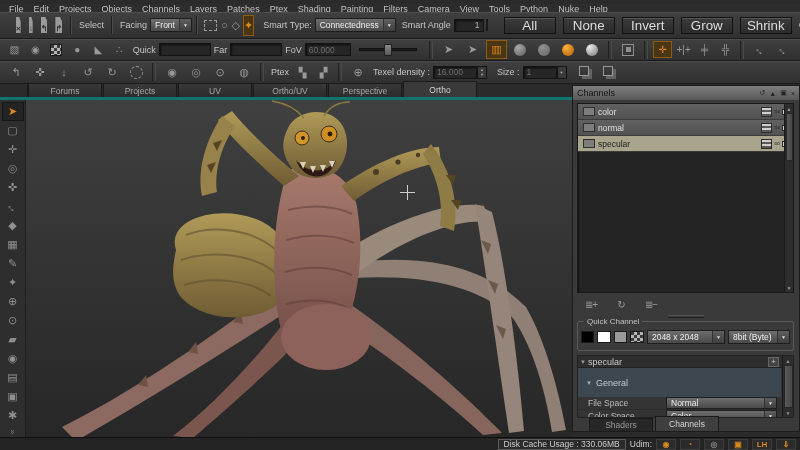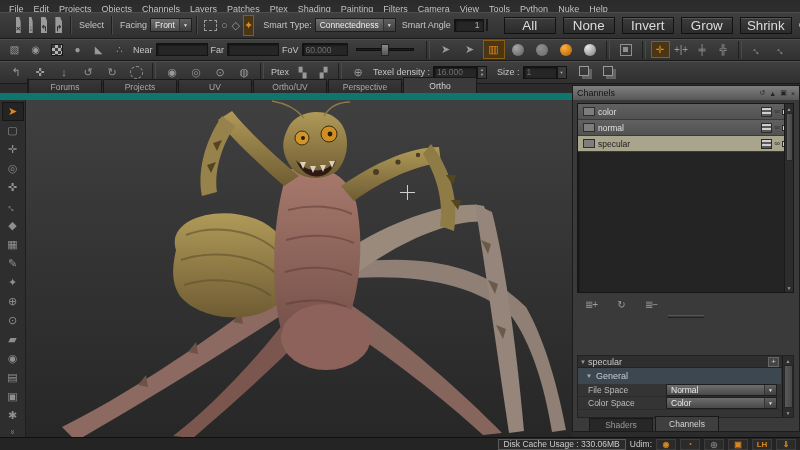--- a/index.html
+++ b/index.html
@@ -48,21 +48,21 @@
   .sph.flat { background:radial-gradient(circle at 35% 30%,#8f8f8f,#6a6a6a); }
   .sph.orange { background:radial-gradient(circle at 35% 30%,#ffb13d,#a95b06); }
   .sph.lit { background:radial-gradient(circle at 30% 25%,#eaeaea,#787878); }
   .frame-ic { width:12px; height:12px; border:1px solid #8f8f8f; display:flex; align-items:center; justify-content:center; }
   .frame-ic i { width:5px; height:5px; background:#8f8f8f; }
   .dashcirc { width:13px; height:13px; border:1px dashed #9a9a9a; border-radius:50%; }
   .layers-ic { width:10px; height:10px; border:1px solid #9a9a9a; box-shadow:3px 3px 0 #636363; margin:0 6px 3px 2px; }
   .spin { display:flex; flex-direction:column; justify-content:center; width:10px; height:13px;
     background:#3a3a3a; border:1px solid #141414; color:#aaa; font-size:4px; align-items:center; line-height:5px; }
   
-  #tabbar { left:0; top:84px; width:572px; height:16px; background:#2b2b2b; border-bottom:7px solid #0f766e;
+  #tabbar { left:0; top:84px; width:572px; height:16px; background:#2b2b2b; border-bottom:3px solid #0f766e;
     display:flex; align-items:flex-end; }
   #tabbar .spacer { width:28px; height:15px; border-right:1px solid #1c1c1c; }
   .tab { width:74px; height:14px; background:linear-gradient(#383838,#2c2c2c); border:1px solid #191919;
     border-bottom:none; display:flex; align-items:center; justify-content:center; color:#a8a8a8;
     font-size:8.5px; margin-right:1px; }
   .tab.active { background:#3a3a3a; color:#d2d2d2; height:16px; }
   
   #lefttools { left:0; top:100px; width:26px; height:337px; background:#2e2e2e; border-right:1px solid #1f1f1f;
     display:flex; flex-direction:column; align-items:center; padding-top:2px; }
   .tool { width:22px; height:19px; display:flex; align-items:center; justify-content:center;
@@ -113,21 +113,21 @@
   .sw-checker { background:repeating-conic-gradient(#b5b5b5 0 25%,#3c3c3c 0 50%) 0 0/6px 6px; }
   
   #props { position:absolute; left:4px; right:5px; top:269px; height:63px; background:#343434;
     border:1px solid #222; overflow:hidden; }
   #props-header { height:12px; background:#2e2e2e; display:flex; align-items:center; padding:0 2px;
     color:#c8c8c8; border-bottom:1px solid #222; }
   #props-header .tri { font-size:6px; margin-right:2px; color:#9a9a9a; }
   #props-header .sp { flex:1; }
   #props-header .plus { width:11px; height:10px; border:1px solid #666; background:#454545; color:#ccc;
     display:flex; align-items:center; justify-content:center; font-size:8px; margin-right:12px; }
-  #grouprow { height:16px; background:#3d4750; display:flex; align-items:center; padding-left:8px;
+  #grouprow { height:29px; background:#3d4750; display:flex; align-items:center; padding-left:8px;
     color:#c3cad1; margin-right:12px; }
   #grouprow .tri { font-size:6px; margin-right:4px; color:#9fb0bd; }
   .prow { height:13px; display:flex; align-items:center; border-bottom:1px solid #2c2c2c;
     margin-right:12px; padding-left:10px; }
   .prow .plabel { width:78px; font-size:8.5px; color:#bdbdbd; }
   .prow .pval { flex:1; padding-right:4px; }
   .prow.static { background:#575757; }
   .prow.static .plabel { color:#e2e2e2; }
   .prow.static .pval { color:#e8e8e8; font-size:8.5px; }
   .prow .dd { height:12px; }
@@ -221,21 +221,21 @@
 
 <div class="abs tbar" id="tbar2">
   <div class="ibtn sm">▧</div>
   <div class="ibtn sm">◉</div>
   <div class="ibtn sm">
       <span class="swatch sw-checker" style="width:12px;height:12px"></span>
     </div>
   <div class="ibtn sm">●</div>
   <div class="ibtn sm">◣</div>
   <div class="ibtn sm">∴</div>
-  <span class="lbl">Near</span>
+  <span class="lbl">Quick</span>
   <input class="tin" style="width: 52px;" value="">
   <span class="lbl">Far</span>
   <input class="tin" style="width: 52px;" value="">
   <span class="lbl">FoV</span>
   <input class="tin dis" style="width: 46px;" value="60.000">
   <div class="slider">
       <div class="knob"></div>
     </div>
   <div class="vsep"></div>
   <div class="ibtn">➤</div>
@@ -442,20 +442,37 @@
   </div>
 
   <div id="chan-btns">
     <div class="cbtn">≣+</div>
     <div class="cbtn">↻</div>
     <div class="cbtn">≣−</div>
   </div>
 
   <div id="splitter"></div>
 
+  <div id="quickgroup">
+    <span class="legend">Quick Channel</span>
+    <div id="quickrow">
+      <span class="swatch sw-black"></span>
+      <span class="swatch sw-white"></span>
+      <span class="swatch sw-gray"></span>
+      <span class="swatch sw-checker"></span>
+      <div class="dd" style="width:88px">
+        <span class="txt">2048 x 2048</span>
+        <span class="arr">▼</span>
+      </div>
+      <div class="dd" style="width:70px">
+        <span class="txt">8bit  (Byte)</span>
+        <span class="arr">▼</span>
+      </div>
+    </div>
+  </div>
 
   <div id="props">
     <div id="props-header">
       <span class="tri">▼</span>
       <span>specular</span>
       <span class="sp"></span>
       <span class="plus">+</span>
     </div>
     <div id="grouprow">
       <span class="tri">▼</span>

